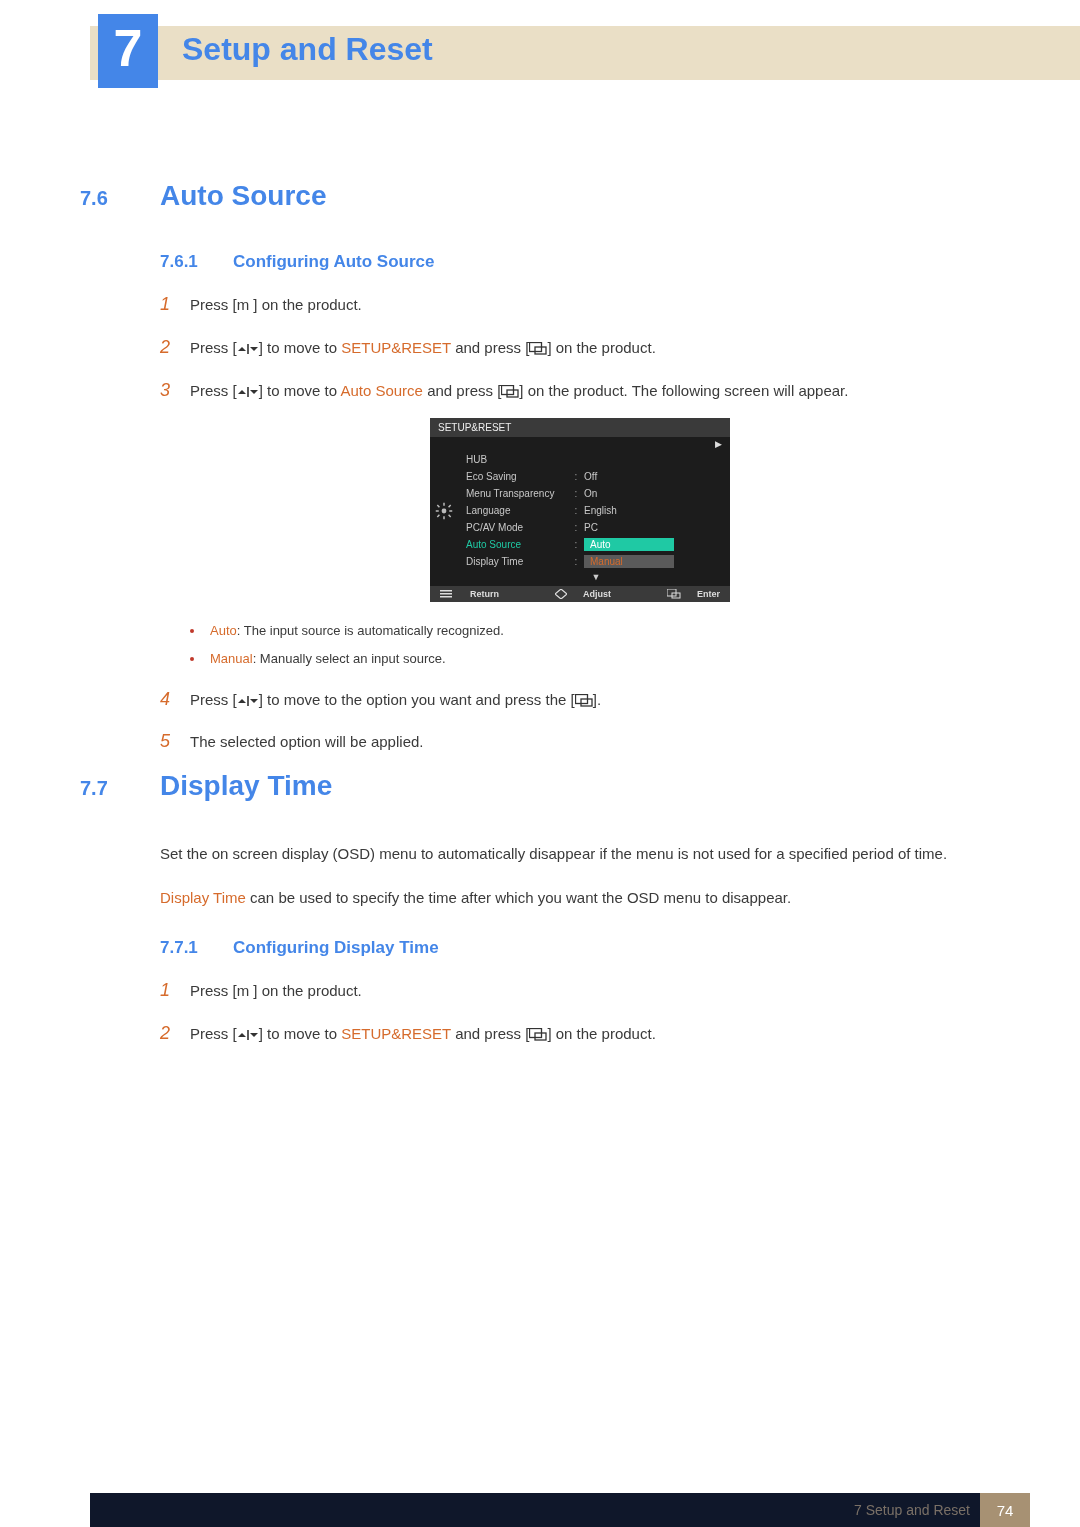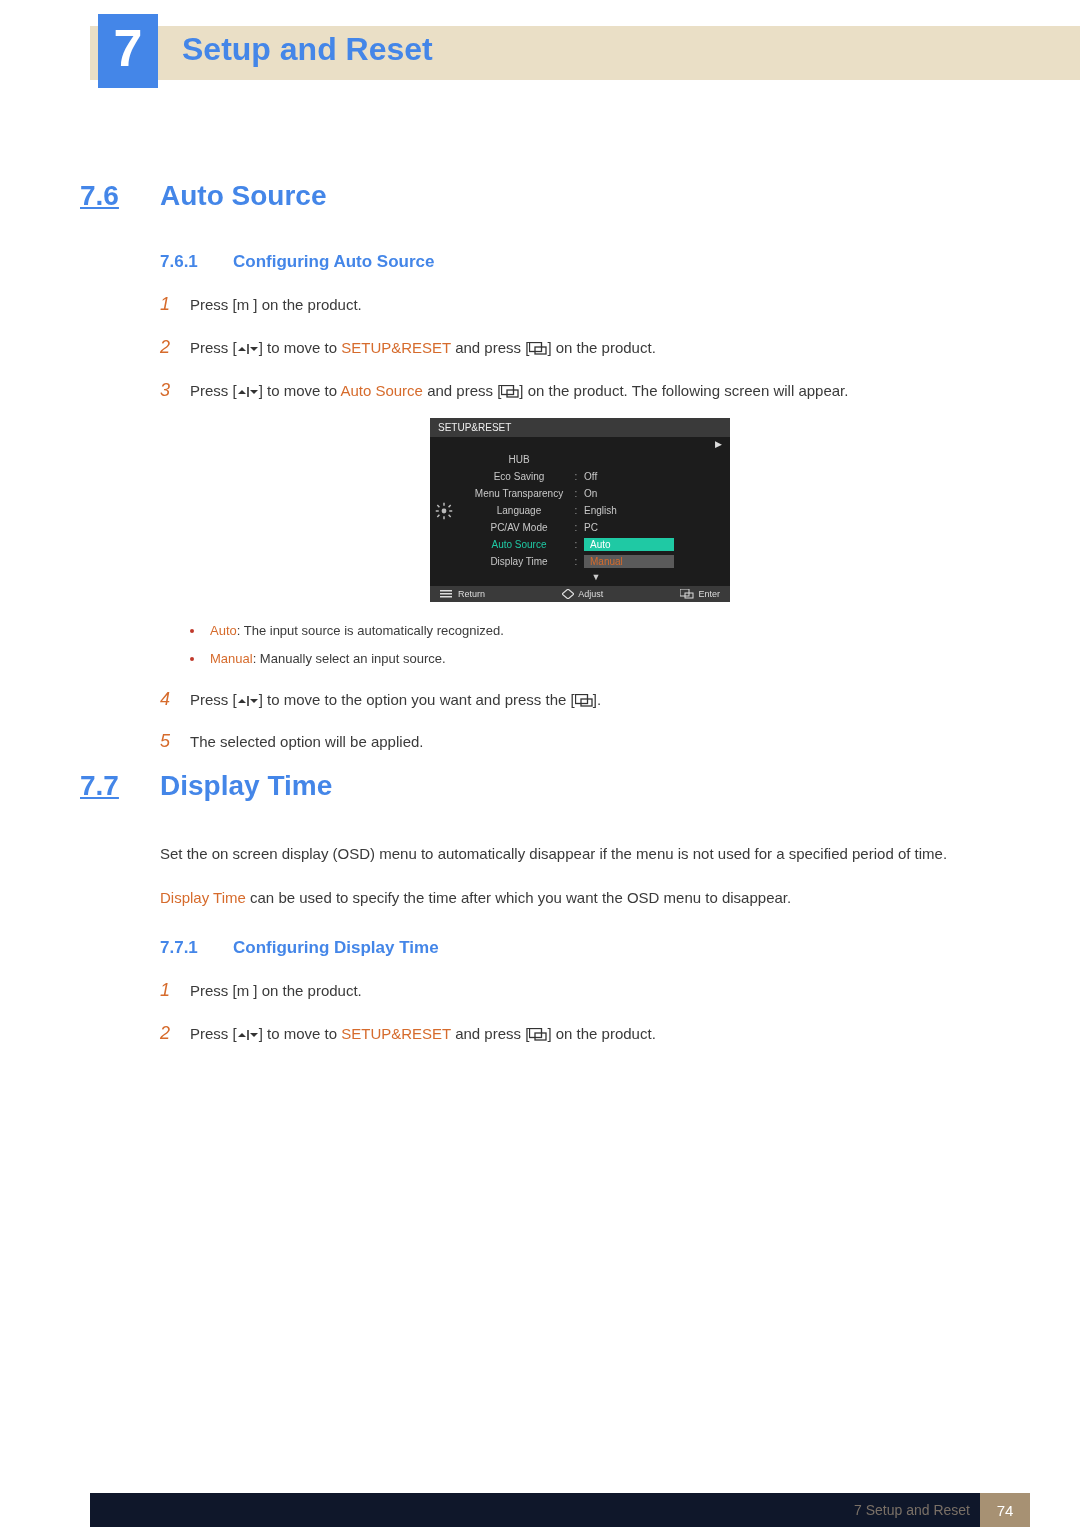--- a/index.html
+++ b/index.html
@@ -30,21 +30,21 @@
   }
   .chapter-title {
     position: absolute;
     left: 182px; top: 31px;
     font-size: 32px;
     font-weight: bold;
     color: #4486e8;
   }
   .page-body { position: absolute; left: 80px; right: 80px; top: 180px; }
   .sec-h1-row { display: flex; align-items: baseline; margin-bottom: 40px; }
-  .sec-num { font-size: 28px; font-weight: bold; color: #4486e8; width: 80px; text-decoration: underline; }
+  .sec-num { font-size: 20px; font-weight: bold; color: #4486e8; width: 80px; }
   .sec-title { font-size: 28px; font-weight: bold; color: #4486e8; }
   .body-col { margin-left: 80px; }
   .para { font-size: 15px; line-height: 1.6; margin-bottom: 20px; }
   .hl { color: #d66b2c; }
   .sub-h2-row { display: flex; align-items: baseline; margin: 28px 0 18px; gap: 15px; }
   .sub-num { font-size: 17px; font-weight: bold; color: #4486e8; width: 58px; }
   .sub-title { font-size: 17px; font-weight: bold; color: #4486e8; }
   .step-list { list-style: none; }
   .step-list > li { display: flex; align-items: baseline; margin-bottom: 14px; font-size: 15px; line-height: 1.6; }
   .step-n { font-size: 18px; font-style: italic; color: #d66b2c; width: 30px; flex-shrink: 0; }
@@ -71,37 +71,37 @@
   }
   .osd-title { background: #3a3a3a; padding: 4px 8px; color: #eee; font-size: 10px; }
   .osd-arrow-row { text-align: right; padding: 2px 8px 0; color: #ddd; font-size: 9px; }
   .osd-body { display: flex; }
   .osd-left {
     width: 28px; display: flex; align-items: center; justify-content: center;
   }
   .osd-gear svg { display: block; }
   .osd-rows { flex: 1; padding: 2px 0 2px 4px; }
   .osd-row { display: flex; align-items: center; height: 17px; }
-  .osd-label { width: 110px; padding-left: 4px; text-align: center; }
+  .osd-label { width: 110px; padding-left: 4px; }
   .osd-colon { width: 8px; text-align: center; color: #999; }
   .osd-val { flex: 1; padding-left: 4px; position: relative; }
   .osd-row-active .osd-label { color: #1fc9a4; }
   .osd-dropdown { position: relative; }
   .osd-dd-sel {
     background: #1fc9a4; color: #fff; padding: 1px 6px; display: inline-block; width: 90px;
   }
   .osd-dd-opt {
     background: #5a5a5a; color: #d66b2c; padding: 1px 6px; display: inline-block; width: 90px;
   }
   .osd-arrow-down { text-align: center; padding: 0 0 4px 32px; color: #ccc; font-size: 9px; }
   .osd-footer {
     display: flex; align-items: center; justify-content: space-between;
     background: #3a3a3a; padding: 3px 10px; font-size: 9px; color: #ddd;
   }
-  .osd-ft-item { display: flex; align-items: center; gap: 4px; }
+  .osd-ft-item { display: flex; align-items: center; gap: 16px; font-weight: bold; }
   .osd-ft-item svg { display: block; }
   
   .pg-footer {
     position: absolute; left: 0; right: 0; bottom: 0; height: 34px;
     display: flex; align-items: stretch;
   }
   .pg-ft-bar { flex: 1; background: #0f172a; margin-left: 90px; display: flex; align-items: center; justify-content: flex-end; padding-right: 10px; }
   .pg-ft-label { font-size: 14px; color: #7a7066; }
   .pg-ft-num {
     width: 50px; background: #a79173; color: #fff; font-size: 15px; display: flex; align-items: center; justify-content: center;

